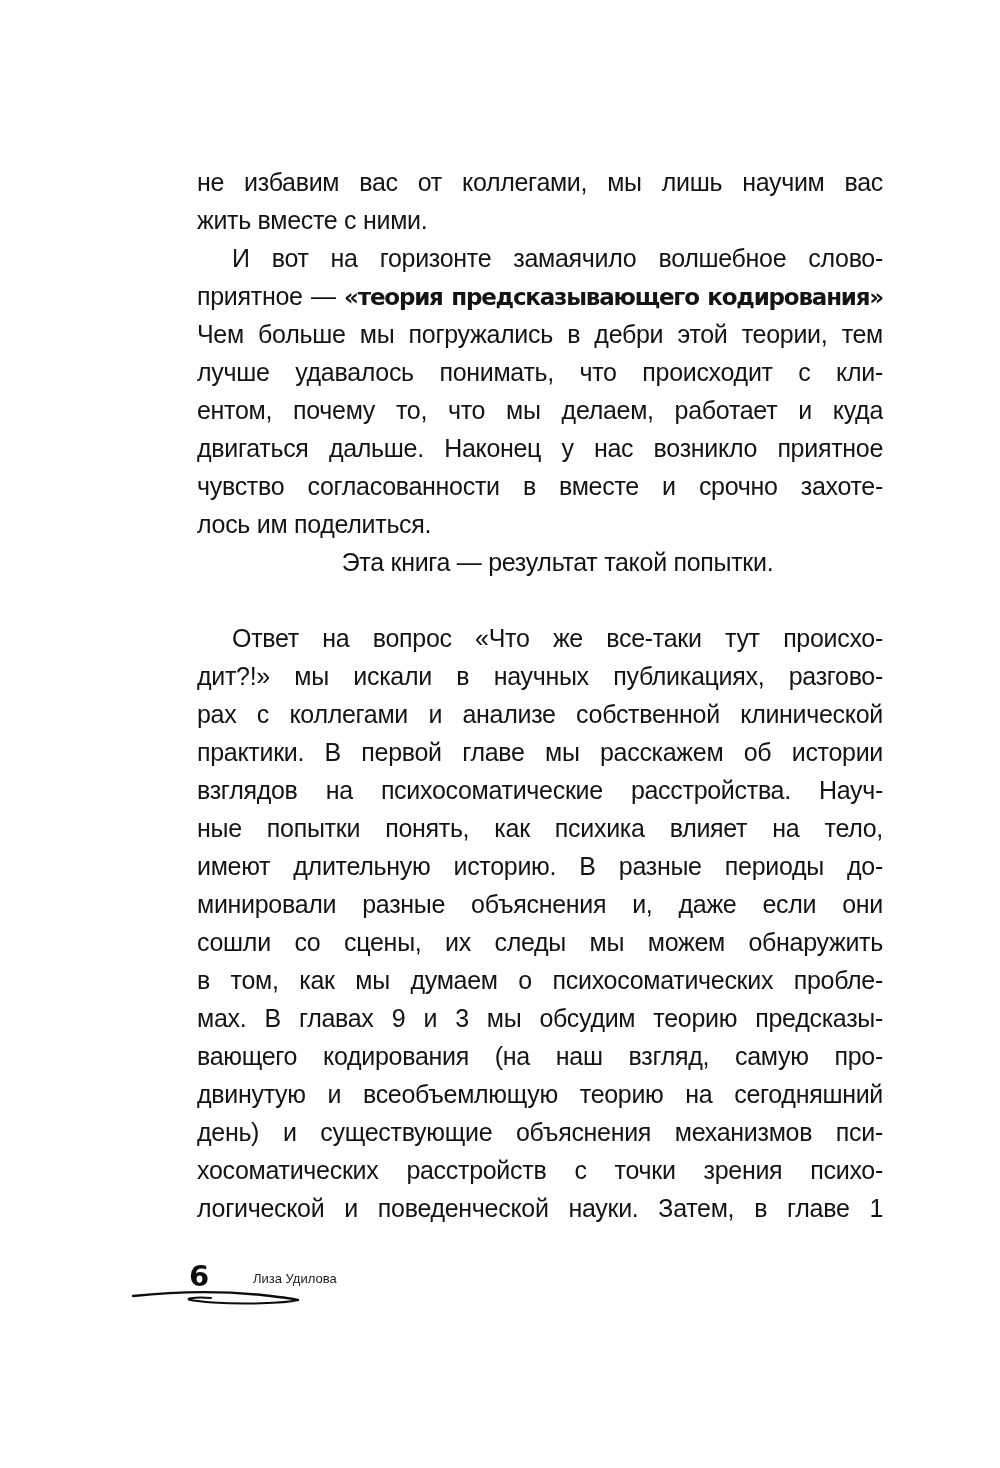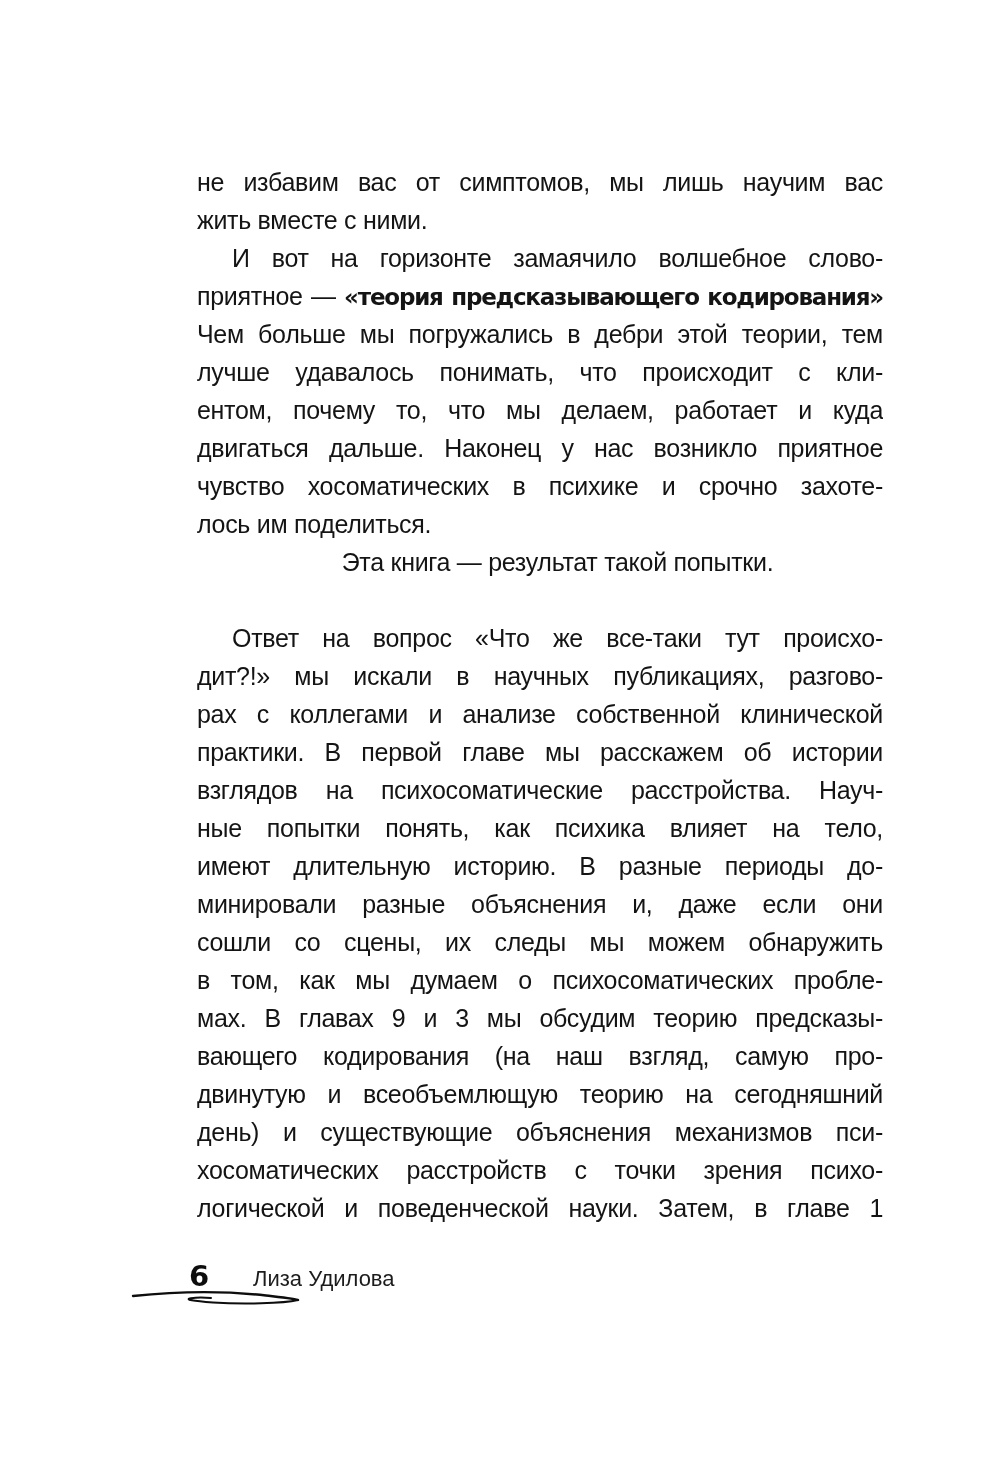--- a/index.html
+++ b/index.html
@@ -55,43 +55,43 @@
     font-family: "DejaVu Sans", sans-serif;
     font-weight: 700;
     font-size: 29px;
     line-height: 32px;
     color: #0d0d0d;
   }
   .running-title {
     position: absolute;
     left: 253px;
     top: 11px;
-    font-size: 22px;
+    font-size: 13px;
     line-height: 24px;
     color: #1c1c1c;
   }
   .swoosh {
     position: absolute;
     left: 131px;
     top: 32px;
   }
 </style>
 </head>
 <body>
 
 <div class="text-block">
-  <div class="ln j">не избавим вас от симптомов, мы лишь научим вас</div>
+  <div class="ln j">не избавим вас от коллегами, мы лишь научим вас</div>
   <div class="ln">жить вместе с ними.</div>
   <div class="ln j ind">И вот на горизонте замаячило волшебное слово-</div>
   <div class="ln j"><span>приятное — </span><span class="marker">«теория предсказывающего кодирования»</span></div>
   <div class="ln j">Чем больше мы погружались в дебри этой теории, тем</div>
   <div class="ln j">лучше удавалось понимать, что происходит с кли-</div>
   <div class="ln j">ентом, почему то, что мы делаем, работает и куда</div>
   <div class="ln j">двигаться дальше. Наконец у нас возникло приятное</div>
-  <div class="ln j">чувство хосоматических в психике и срочно захоте-</div>
+  <div class="ln j">чувство согласованности в вместе и срочно захоте-</div>
   <div class="ln">лось им поделиться.</div>
   <div class="ln ind">Эта книга — результат такой попытки.</div>
   <div class="ln sp"></div>
   <div class="ln j ind">Ответ на вопрос «Что же все-таки тут происхо-</div>
   <div class="ln j">дит?!» мы искали в научных публикациях, разгово-</div>
   <div class="ln j">рах с коллегами и анализе собственной клинической</div>
   <div class="ln j">практики. В первой главе мы расскажем об истории</div>
   <div class="ln j">взглядов на психосоматические расстройства. Науч-</div>
   <div class="ln j">ные попытки понять, как психика влияет на тело,</div>
   <div class="ln j">имеют длительную историю. В разные периоды до-</div>

